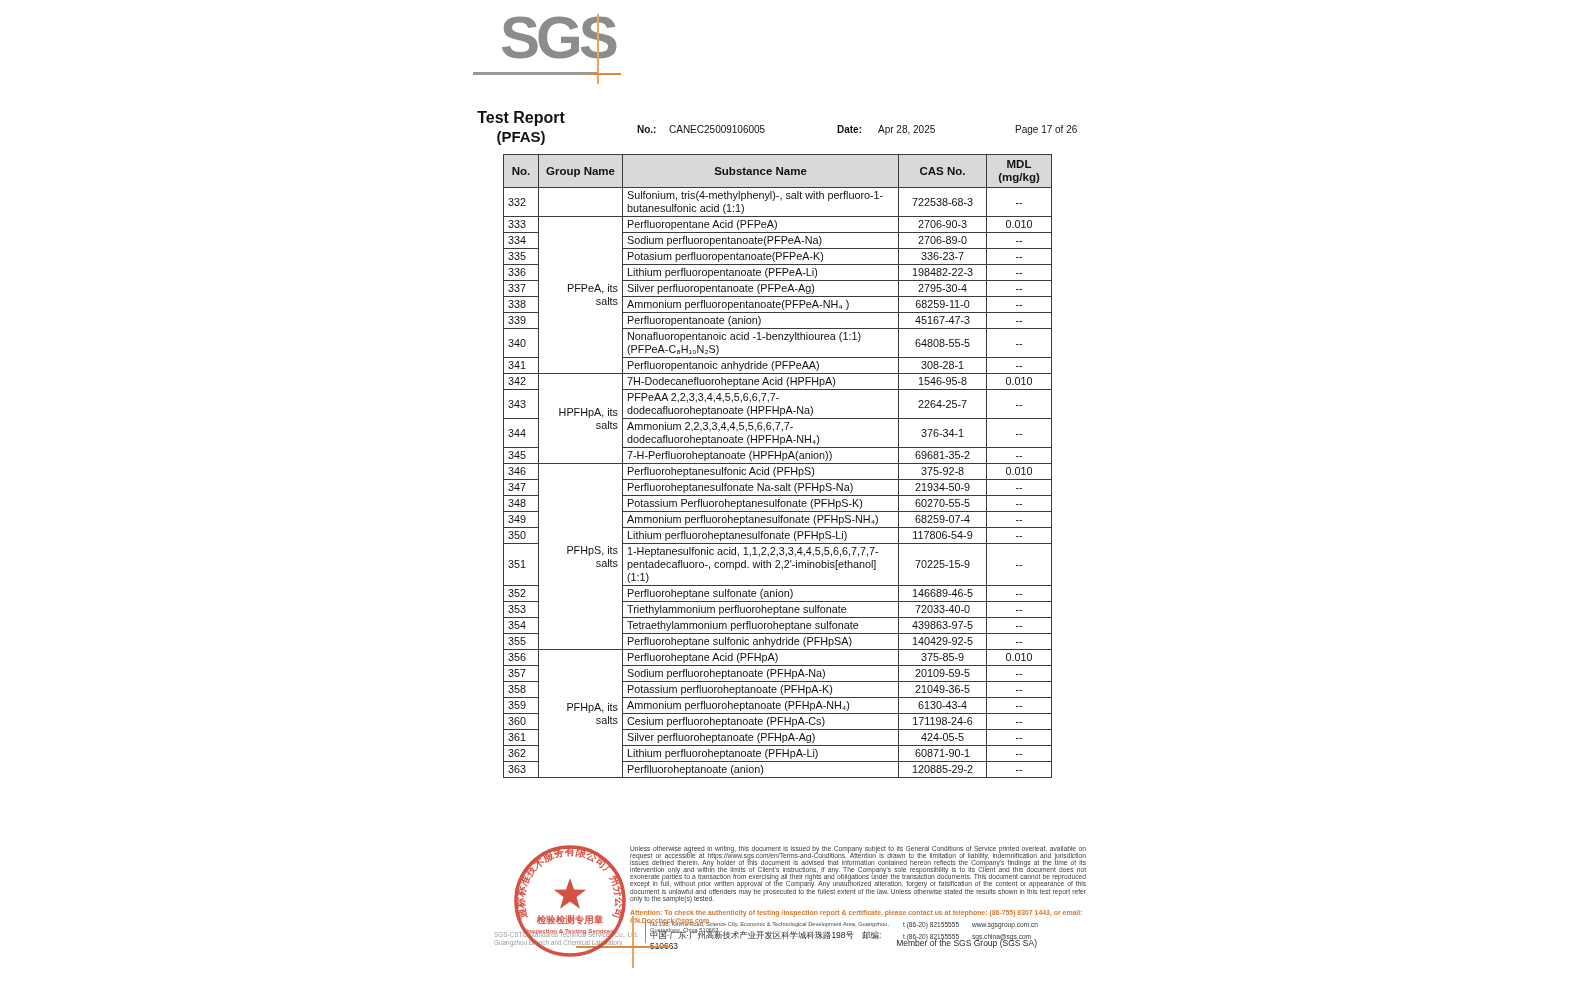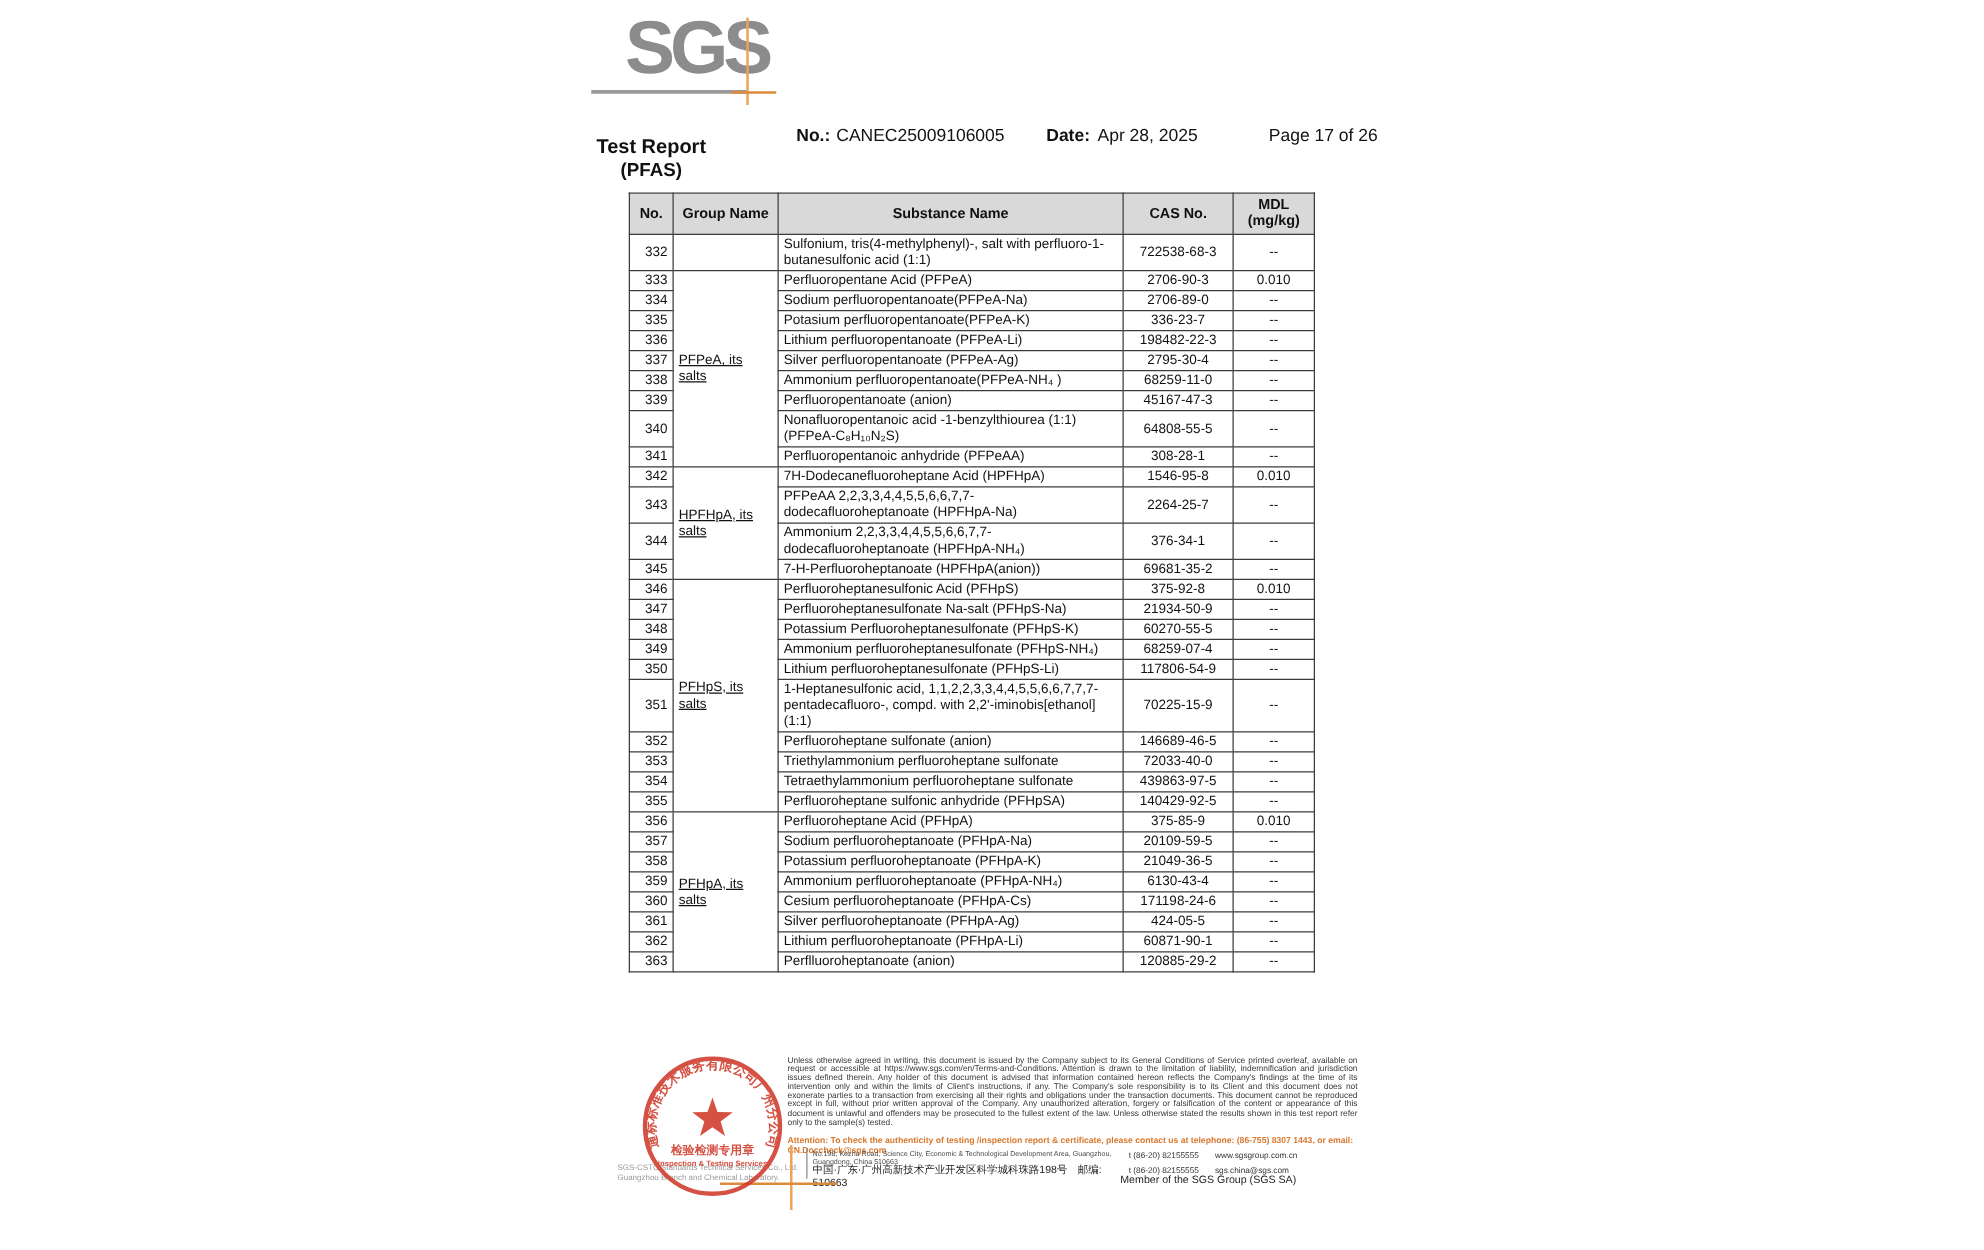--- a/index.html
+++ b/index.html
@@ -12,43 +12,43 @@
     position:absolute; left:500px; top:8px;
     font-size:60px; font-weight:bold; color:#8c8c8c;
     letter-spacing:-4px; line-height:60px;
   }
   .logo-underline { position:absolute; left:473px; top:72px; width:124px; height:3px; background:#9a9a9a; }
   .cross-v-top { position:absolute; left:597px; top:14px; width:2px; height:70px; background:#eaa45e; }
   .cross-h-top { position:absolute; left:585px; top:73px; width:36px; height:2px; background:#dd8a3a; }
   .title-block { position:absolute; left:471px; top:108px; width:100px; text-align:center; }
   .title-line1 { font-size:16px; font-weight:bold; line-height:19px; color:#111; }
   .title-line2 { font-size:15px; font-weight:bold; line-height:19px; color:#111; }
-  .meta { position:absolute; top:100px; font-size:14px; color:#111; }
+  .meta { position:absolute; top:124px; font-size:10px; color:#111; }
   .m-no-label   { left:637px; font-weight:bold; }
   .m-no-value   { left:669px; }
   .m-date-label { left:837px; font-weight:bold; }
   .m-date-value { left:878px; }
   .m-page       { left:1015px; }
   
   table.report {
     position:absolute; left:503px; top:154px; width:548px;
     border-collapse:collapse; table-layout:fixed;
     font-size:10.8px; color:#111;
   }
   table.report th {
     background:#d9d9d9; border:1px solid #3c3c3c;
     font-size:11.5px; font-weight:bold; text-align:center;
     padding:3px 2px; line-height:13px;
   }
   table.report td {
     border:1px solid #3c3c3c; padding:1px 4px;
     line-height:13px; vertical-align:middle; background:#fff;
   }
-  td.c-no   { text-align:right; padding:1px 1px; }
-  td.c-group{ text-align:left;text-decoration:underline; }
+  td.c-no   { text-align:left; padding:1px 1px; }
+  td.c-group{ text-align:right; }
   td.c-sub  { text-align:left;margin-left:44px; }
   td.c-cas  { text-align:center; padding:1px 1px; }
   td.c-mdl  { text-align:center; padding:1px 1px; }
   
   .disclaimer {
     position:absolute; left:630px; top:845px; width:456px;
     font-size:6.7px; line-height:7.1px; text-align:justify; color:#3a3a3a;
   }
   .attention {
     position:absolute; left:630px; top:909px; width:456px;

